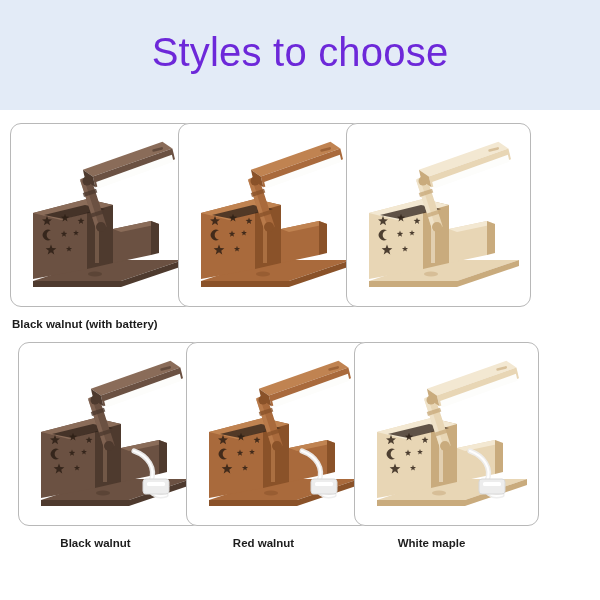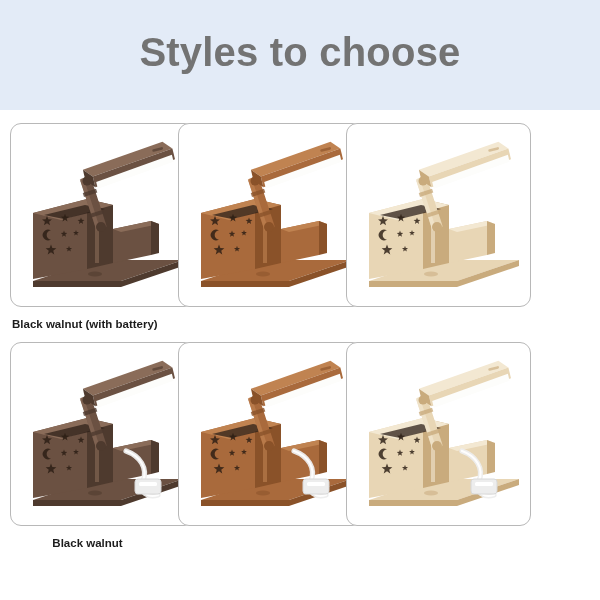--- a/index.html
+++ b/index.html
@@ -20,38 +20,38 @@
     width: 600px;
     height: 110px;
     background: #e3ebf7;
     display: flex;
     align-items: center;
     justify-content: center;
     box-sizing: border-box;
   }
   .page-title {
     font-size: 40px;
-    font-weight: bold;
-    color: #737373;
+    font-weight: normal;
+    color: #6d28d9;
     letter-spacing: 0.2px;
     line-height: 1;
     margin: 16px;
     padding-bottom: 6px;
   }
 
   
   .grid {
     padding: 13px 10px 0 10px;
     box-sizing: border-box;
   }
   .row {
     display: flex;
     gap: 13px;
   }
-  .row-2 { margin-top: 12px; }
+  .row-2 { margin-top: 12px; margin-left: 8px; }
 
   .cell {
     width: 155px;
     display: flex;
     flex-direction: column;
   }
 
   .card {
     width: 185px;
     height: 184px;
@@ -392,20 +392,21 @@
 
     <g>
       <path d="M109 103 C 123 108, 131 120, 126 133 C 121 145, 132 150, 141 147" fill="none" stroke="#ededed" stroke-width="5.2" stroke-linecap="round" opacity="0.95"></path>
       <path d="M109 103 C 123 108, 131 120, 126 133 C 121 145, 132 150, 141 147" fill="none" stroke="#ffffff" stroke-width="2.2" stroke-linecap="round" opacity="0.9"></path>
       <rect x="118" y="131" width="26" height="15" rx="3" fill="#ededed" stroke="#d8d8d8" stroke-width="1"></rect>
       <rect x="122" y="134" width="18" height="4" rx="1.5" fill="#ffffff"></rect>
     </g>
   </svg>
           </div>
         </div>
+        <div class="caption">Red walnut</div>
       </div>
       <div class="cell">
         <div class="card">
           <div class="lamp-stage">
   <svg class="lamp-svg" width="172" height="172" viewBox="0 0 172 172">
 
     <g>
       <polygon points="16,152 104,152 166,131 80,131" fill="#e8d6b5"></polygon>
       <polygon points="16,152 104,152 104,158 16,158" fill="#c9ab7d"></polygon>
       <polygon points="104,152 166,131 166,137 104,158" fill="#c9ab7d"></polygon>
@@ -456,15 +457,16 @@
 
     <g>
       <path d="M109 103 C 123 108, 131 120, 126 133 C 121 145, 132 150, 141 147" fill="none" stroke="#ededed" stroke-width="5.2" stroke-linecap="round" opacity="0.95"></path>
       <path d="M109 103 C 123 108, 131 120, 126 133 C 121 145, 132 150, 141 147" fill="none" stroke="#ffffff" stroke-width="2.2" stroke-linecap="round" opacity="0.9"></path>
       <rect x="118" y="131" width="26" height="15" rx="3" fill="#ededed" stroke="#d8d8d8" stroke-width="1"></rect>
       <rect x="122" y="134" width="18" height="4" rx="1.5" fill="#ffffff"></rect>
     </g>
   </svg>
           </div>
         </div>
+        <div class="caption">White maple</div>
       </div>
     </div>
 </div>
 
 </body></html>

